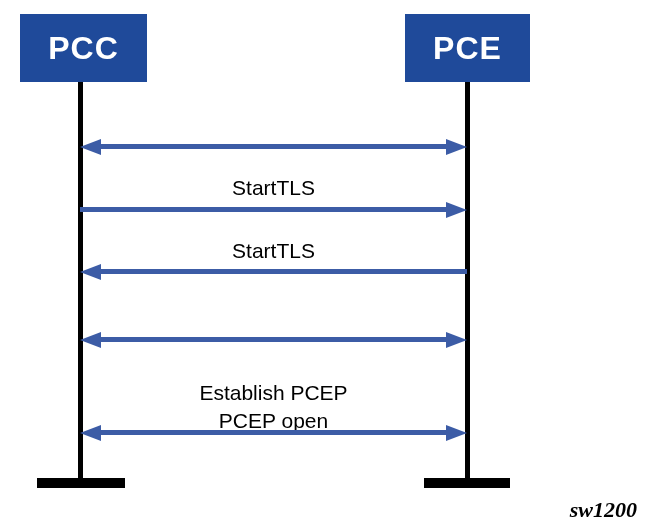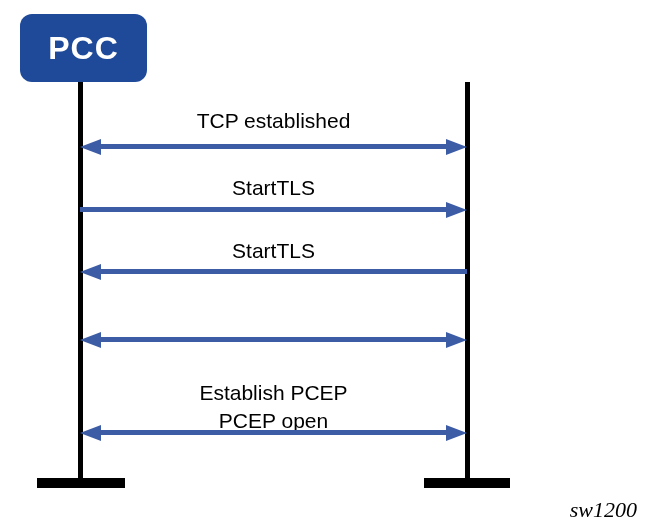--- a/index.html
+++ b/index.html
@@ -19,21 +19,20 @@
     top: 14px;
     height: 68px;
     background: var(--actor_box, #1F4A9A);
     color: #ffffff;
     font-weight: bold;
     font-size: 32px;
     letter-spacing: 1px;
     display: flex;
     align-items: center;
     justify-content: center;
-    border-radius: 12px;
   }
   .actor-box.pcc { left: 20px;  width: 127px; }
   .actor-box.pce { left: 405px; width: 125px; }
 
   
   .lifeline {
     position: absolute;
     top: 82px;
     width: 5px;
     height: 400px;
@@ -106,38 +105,41 @@
 
   
   .watermark {
     position: absolute;
     top: 497px;
     right: 17px;
     font-family: "Liberation Serif", serif;
     font-style: italic;
     font-size: 22px;
     color: #000000;
+    font-weight: bold;
   }
 </style>
 </head>
 <body>
 
 <div class="canvas">
 
   <div class="actor-box pcc">
     <span>PCC</span>
   </div>
+  <div class="actor-box pce">
+    <span>PCE</span>
+  </div>
 
   <div class="lifeline left"></div>
   <div class="lifeline right"></div>
 
   <div class="endbar left"></div>
   <div class="endbar right"></div>
 
-  <div class="msg-label l1">TCP established</div>
   <div class="arrow a1 has-left has-right">
     <span class="arrowhead left"></span>
     <span class="shaft"></span>
     <span class="arrowhead right"></span>
   </div>
 
   <div class="msg-label l2">StartTLS</div>
   <div class="arrow a2 has-right">
     <span class="shaft"></span>
     <span class="arrowhead right"></span>

